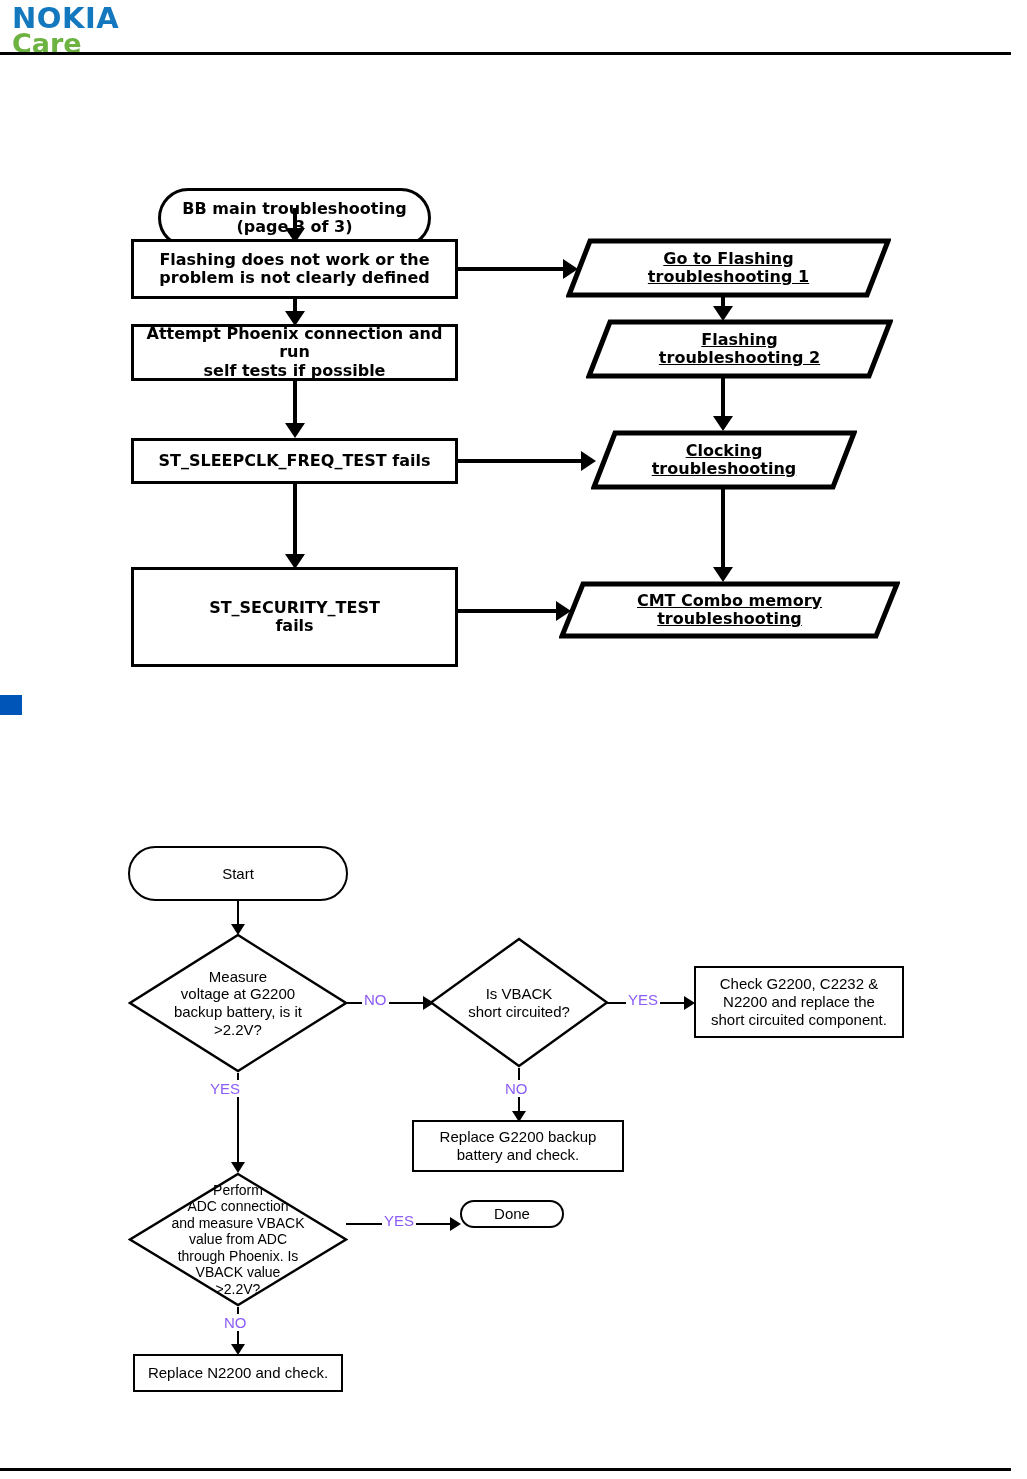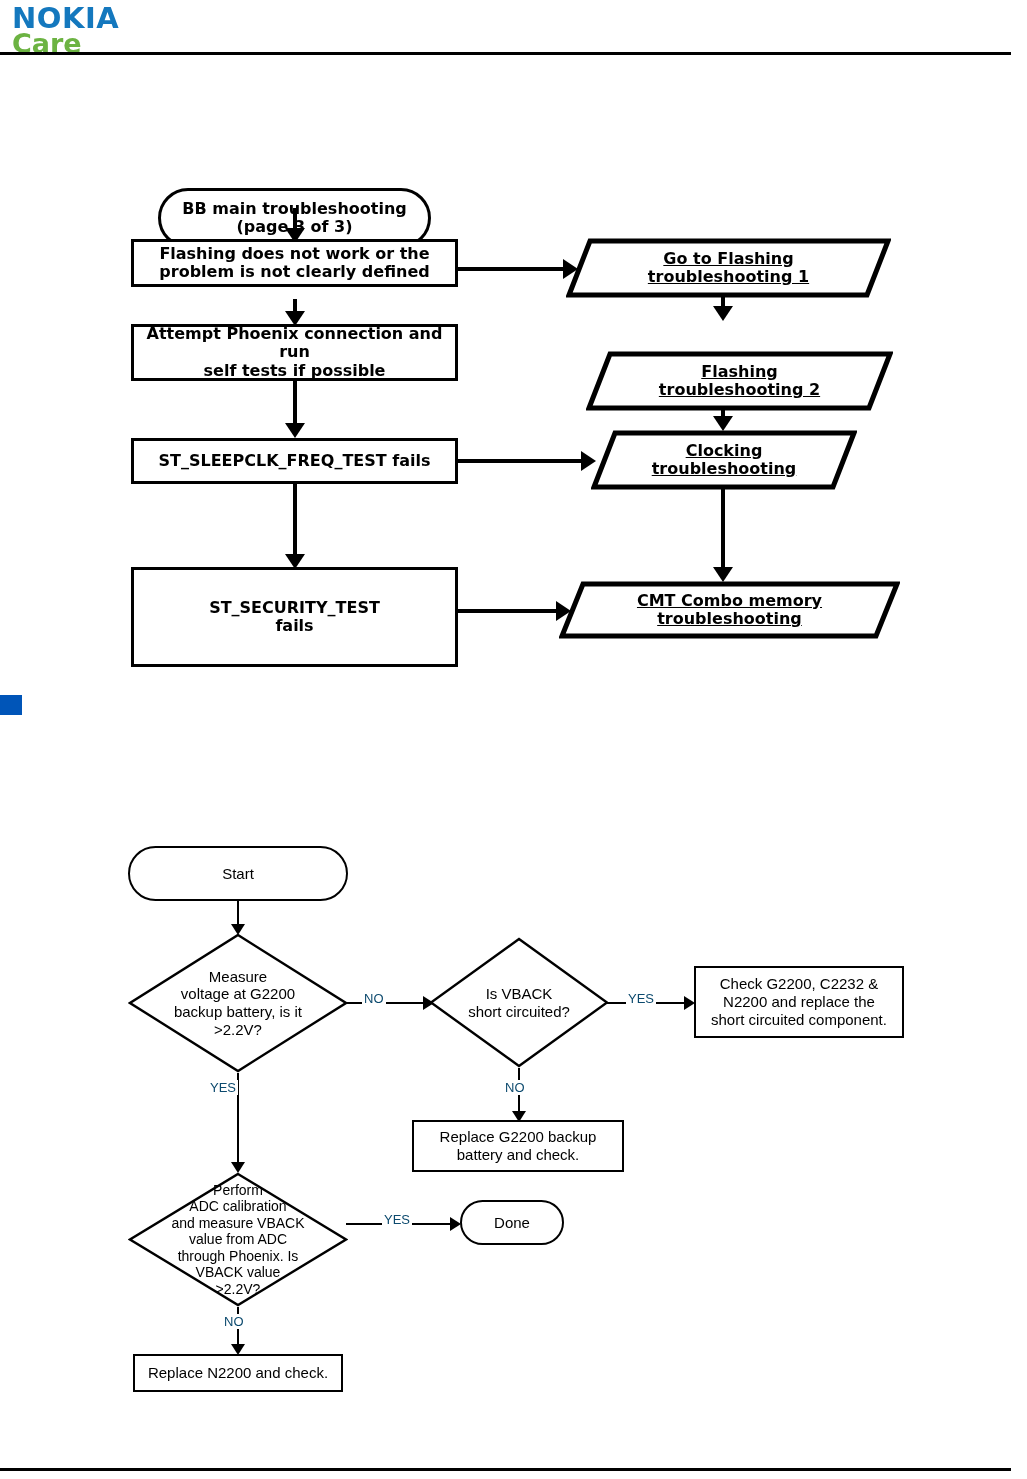--- a/index.html
+++ b/index.html
@@ -174,22 +174,22 @@
   }
   .c2 .arrow.right {
     border-top: 7px solid transparent;
     border-bottom: 7px solid transparent;
     border-left: 11px solid #000;
   }
 
   .edge-label {
     position: absolute;
     font-family: "Liberation Sans", sans-serif;
-    font-size: 13px;
-    color: #0c4a6e;
+    font-size: 15px;
+    color: #8b5cf6;
     background: #fff;
     padding: 0 2px;
     white-space: nowrap;
   }
 </style>
 </head>
 <body>
 
 <div class="page">
 
@@ -205,21 +205,21 @@
 
     <div class="node terminator" style="left:158px; top:148px; width:273px; height:60px;">
       <div>
         <div>BB main troubleshooting</div>
         <div>(page 3 of 3)</div>
       </div>
     </div>
     <div class="conn v" style="left:293px; top:208px; height:24px;"></div>
     <div class="arrow down" style="left:285px; top:228px;"></div>
 
-    <div class="node" style="left:131px; top:239px; width:327px; height:48px;">
+    <div class="node" style="left:131px; top:239px; width:327px; height:60px;">
       <div>
         <div>Flashing does not work or the</div>
         <div>problem is not clearly defined</div>
       </div>
     </div>
     <div class="conn v" style="left:293px; top:299px; height:17px;"></div>
     <div class="arrow down" style="left:285px; top:311px;"></div>
     <div class="conn h" style="left:458px; top:267px; width:115px;"></div>
     <div class="arrow right" style="left:563px; top:259px;"></div>
 
@@ -254,21 +254,21 @@
         <polygon points="24,3 322,3 301,57 3,57" fill="#ffffff" stroke="#000000" stroke-width="5"></polygon>
       </svg>
       <div class="para-label">
         <div>Go to Flashing</div>
         <div>troubleshooting 1</div>
       </div>
     </div>
     <div class="conn v" style="left:721px; top:296px; height:14px;"></div>
     <div class="arrow down" style="left:713px; top:306px;"></div>
 
-    <div class="node para" style="left:586px; top:319px; width:307px; height:60px;margin-top:32px;">
+    <div class="node para" style="left:586px; top:319px; width:307px; height:60px;">
       <svg viewBox="0 0 307 60" preserveAspectRatio="none">
         <polygon points="24,3 304,3 283,57 3,57" fill="#ffffff" stroke="#000000" stroke-width="5"></polygon>
       </svg>
       <div class="para-label">
         <div>Flashing</div>
         <div>troubleshooting 2</div>
       </div>
     </div>
     <div class="conn v" style="left:721px; top:377px; height:43px;"></div>
     <div class="arrow down" style="left:713px; top:416px;"></div>
@@ -356,38 +356,38 @@
         <div>battery and check.</div>
       </div>
     </div>
 
     <div class="node diamond" style="left:128px; top:1172px; width:220px; height:135px;">
       <svg viewBox="0 0 220 135" preserveAspectRatio="none">
         <polygon points="110,2 218,67.5 110,133 2,67.5" fill="#ffffff" stroke="#000000" stroke-width="2.4"></polygon>
       </svg>
       <div class="dia-label" style="width:92%; font-size:14px;">
         <div>Perform</div>
-        <div>ADC calibration</div>
+        <div>ADC connection</div>
         <div>and measure VBACK</div>
         <div>value from ADC</div>
         <div>through Phoenix. Is</div>
         <div>VBACK value</div>
         <div>&gt;2.2V?</div>
       </div>
     </div>
 
     <div class="conn h" style="left:346px; top:1223px; width:110px;"></div>
     <div class="edge-label" style="left:382px; top:1212px;">YES</div>
     <div class="arrow right" style="left:450px; top:1217px;"></div>
 
     <div class="conn v" style="left:237px; top:1307px; height:45px;"></div>
     <div class="edge-label" style="left:222px; top:1314px;">NO</div>
     <div class="arrow down" style="left:231px; top:1344px;"></div>
 
-    <div class="node terminator" style="left:460px; top:1200px; width:104px; height:45px;">
+    <div class="node terminator" style="left:460px; top:1200px; width:104px; height:28px;">
       <div>Done</div>
     </div>
 
     <div class="node" style="left:133px; top:1354px; width:210px; height:38px;">
       <div>Replace N2200 and check.</div>
     </div>
   </div>
 
 </div>
 

